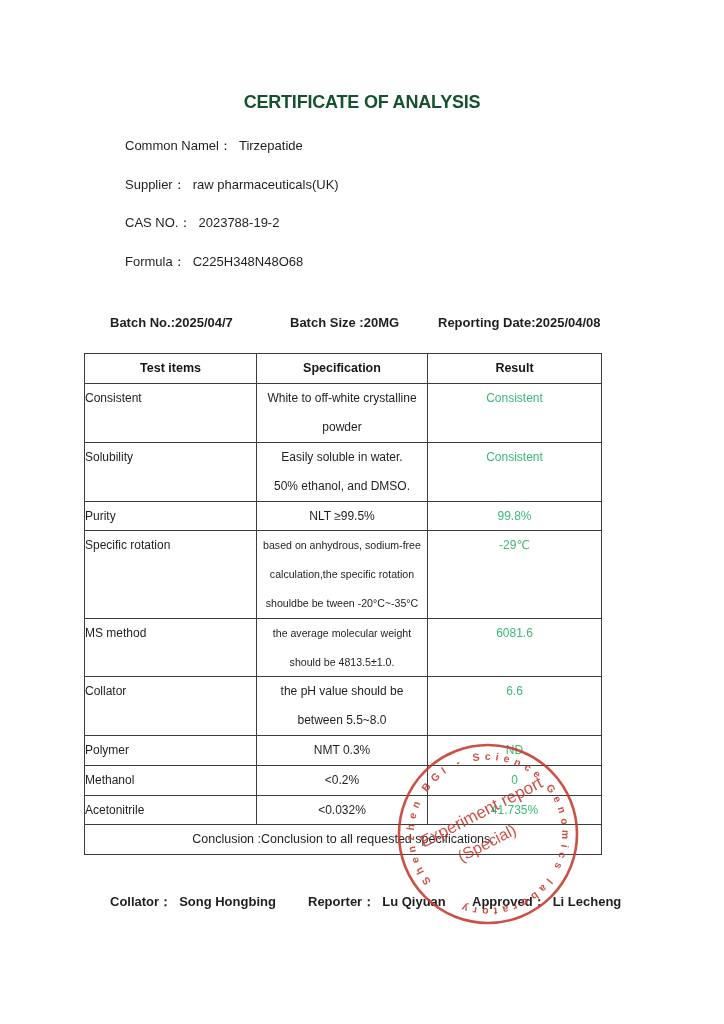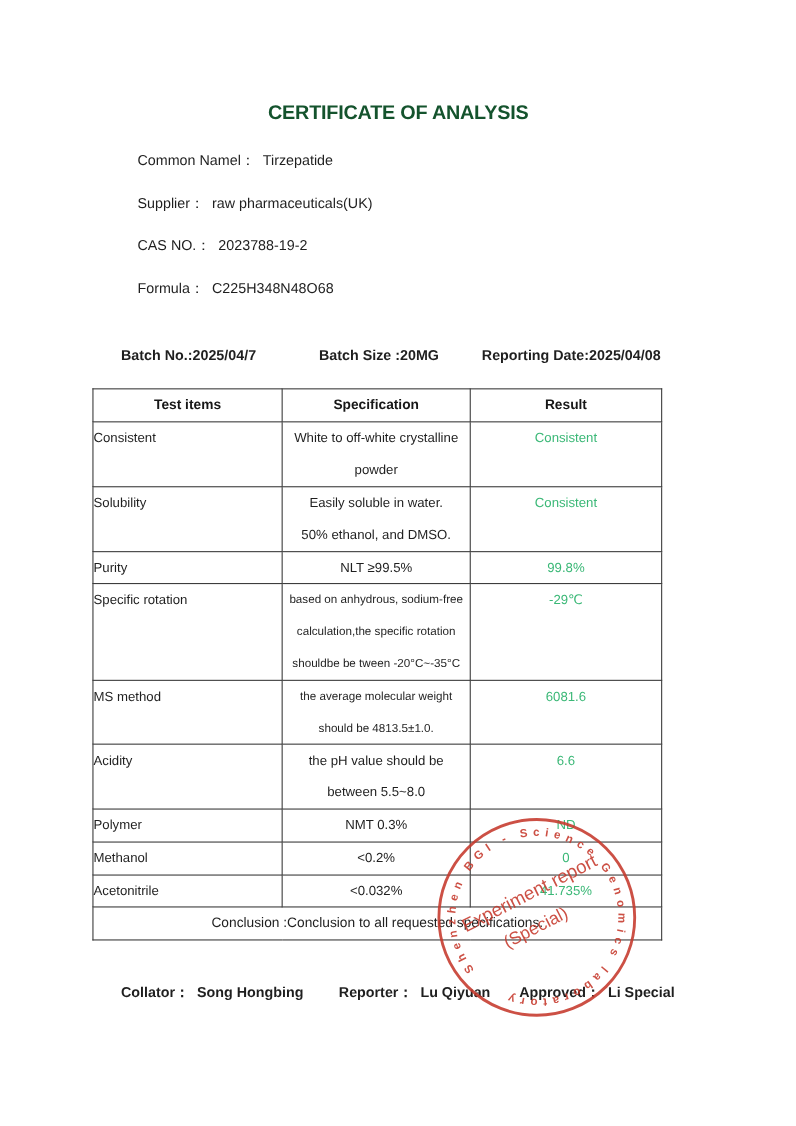--- a/index.html
+++ b/index.html
@@ -174,21 +174,21 @@
     </tr>
     <tr style="height:58px">
       <td class="item">MS method</td>
       <td class="spec small">
         <div>the average molecular weight</div>
         <div>should be 4813.5±1.0.</div>
       </td>
       <td class="result green">6081.6</td>
     </tr>
     <tr style="height:58px">
-      <td class="item">Acidity</td>
+      <td class="item">Collator</td>
       <td class="spec">
         <div>the pH value should be</div>
         <div>between 5.5~8.0</div>
       </td>
       <td class="result green">6.6</td>
     </tr>
     <tr style="height:29px">
       <td class="item">Polymer</td>
       <td class="spec">NMT 0.3%</td>
       <td class="result green">ND</td>
@@ -210,21 +210,21 @@
     </table>
 
   <div class="signature-line">
     <span class="sig-collator">
       <span>Collator：</span><span class="val">Song Hongbing</span>
     </span>
     <span class="sig-reporter">
       <span>Reporter：</span><span class="val">Lu Qiyuan</span>
     </span>
     <span class="sig-approved">
-      <span>Approved：</span><span class="val">Li Special</span>
+      <span>Approved：</span><span class="val">Li Lecheng</span>
     </span>
   </div>
 
   <svg class="stamp" viewBox="0 0 204 204" xmlns="http://www.w3.org/2000/svg">
     <defs>
       <path id="ringPath" d="M 45.3 149.6 A 74 74 0 1 1 158.7 54.4 A 74 74 0 1 1 45.3 149.6" fill="none"></path>
     </defs>
     <circle cx="102" cy="102" r="89" fill="none" stroke="#c6392c" stroke-width="2.6"></circle>
     <text fill="#c6392c" font-size="10.5" font-weight="600" letter-spacing="4.8" font-family="Liberation Sans, DejaVu Sans, sans-serif">
       <textPath href="#ringPath">Shenzhen BGI - Science Genomics laboratory</textPath>

